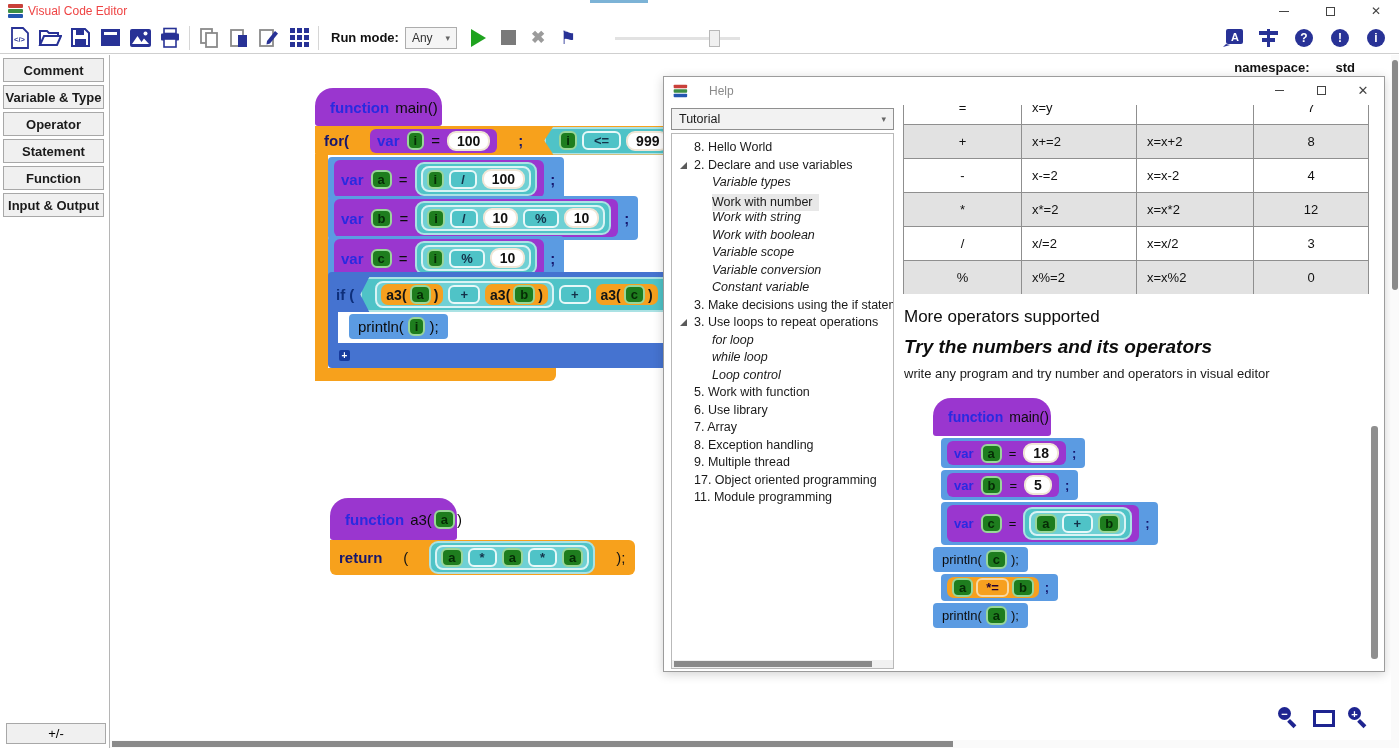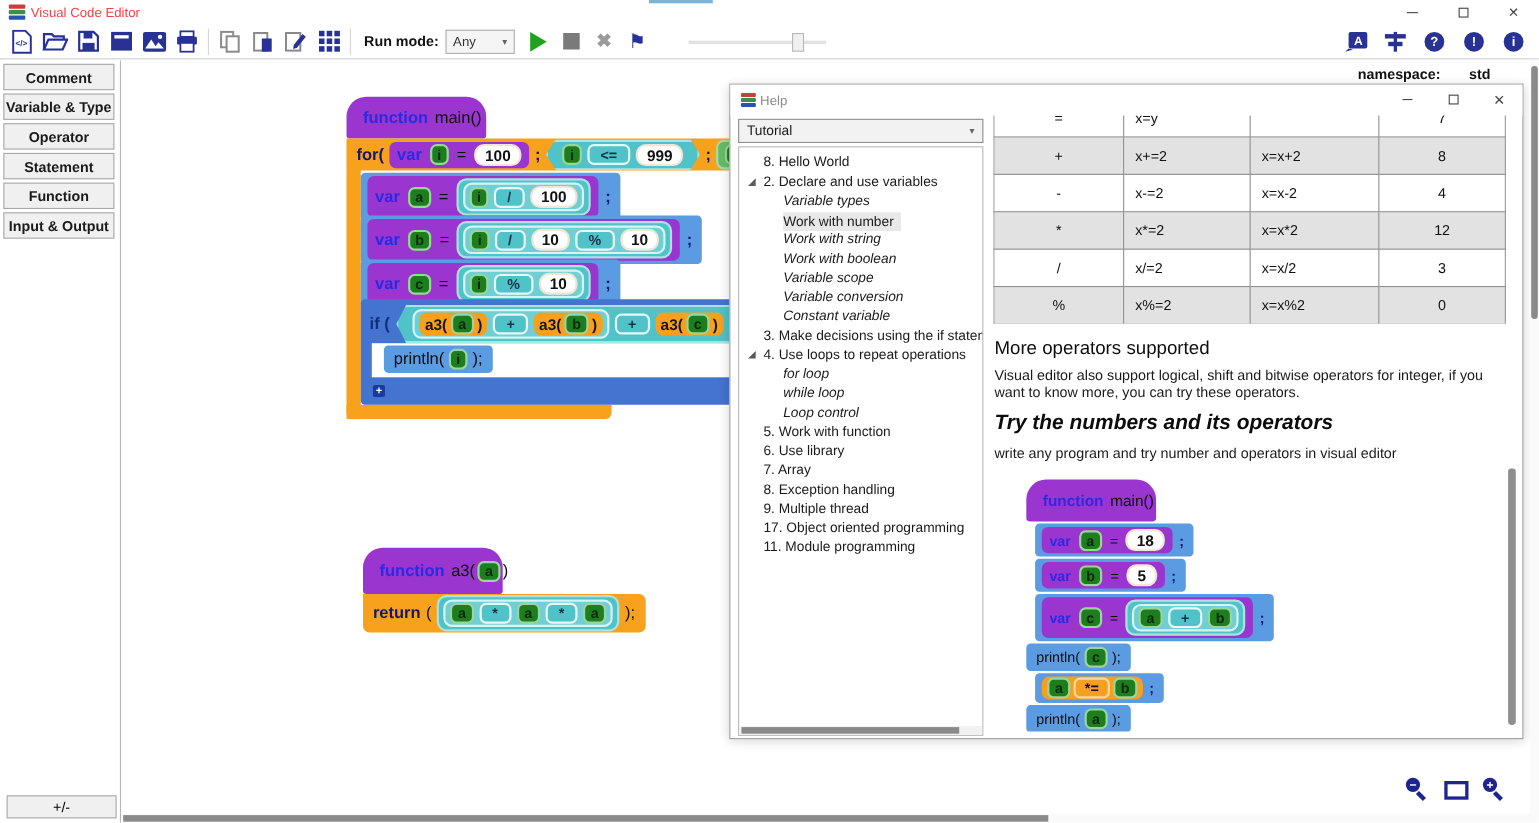--- a/index.html
+++ b/index.html
@@ -22,21 +22,21 @@
   .winbtn .mini { width:10px; height:1px; background:#444; }
   .winbtn .maxi { width:9px; height:9px; border:1px solid #444; }
 
   
   .toolbar { position:absolute; left:0; top:22px; width:100%; height:32px; background:#fff;
     border-bottom:1px solid #cfcfcf; display:flex; align-items:center; padding-left:5px; }
   .tbtn { width:30px; height:28px; display:flex; align-items:center; justify-content:center; }
   .tsep { width:1px; height:24px; background:#d6d6d6; margin:0 4px; }
   .runlabel { font-size:13px; font-weight:bold; color:#111; margin:0 6px 0 8px; }
   .dropdown { height:22px; background:#f5f5f5; border:1px solid #adadad; display:flex;
-    align-items:center; padding:0 6px; font-size:12px; color:#333; gap:24px; }
+    align-items:center; padding:0 6px; font-size:12px; color:#333; gap:13px; }
   .dd-chev { font-size:9px; color:#666; }
   .playtri { width:0; height:0; border-left:15px solid #1fa31f; border-top:9px solid transparent;
     border-bottom:9px solid transparent; }
   .stopsq { width:15px; height:15px; background:#7a7a7a; }
   .cancelx { color:#9b9b9b; font-size:17px; font-weight:bold; }
   .flagg { color:#283296; font-size:18px; }
   .slider { position:relative; width:125px; height:20px; margin-left:32px; }
   .slider .track { position:absolute; left:0; top:9px; width:125px; height:3px; background:#e2e2e2; }
   .slider .thumb { position:absolute; left:94px; top:2px; width:11px; height:17px;
     background:#f0f0f0; border:1px solid #b8b8b8; }
@@ -64,21 +64,21 @@
   .canvas { position:absolute; left:111px; top:55px; width:1280px; height:685px; background:#fff; overflow:hidden; }
   .namespace { position:absolute; right:36px; top:5px; font-size:13px; font-weight:bold; color:#111; }
   .namespace b { margin-left:26px; }
 
   
   .abs { position:absolute; }
   .fn-header { background:#9a36cf; border-radius:18px 18px 3px 3px; display:flex; align-items:center;
     padding-left:15px; gap:6px; font-size:15px; color:#0c0c0c; }
   .kwb { color:#2a2ae0; font-weight:bold; }
   .kwn { color:#15166d; font-weight:bold; }
-  .orange-row { background:#f7a11c; display:inline-flex; align-items:center; gap:5px;
+  .orange-row { background:#f7a11c; display:inline-flex; align-items:center; gap:21px;
     padding:0 10px 0 9px; border-radius:0 8px 8px 2px; font-size:15px; }
   .spine { background:#f7a11c; }
   .obottom { background:#f7a11c; border-radius:0 0 6px 6px; }
   .wrap-blue { background:#5b9be2; border-radius:4px; padding:3px 9px 3px 6px; display:inline-flex;
     align-items:center; gap:6px; font-size:15px; }
   .purple { background:#9a36cf; border-radius:6px; padding:2px 7px; display:inline-flex;
     align-items:center; gap:7px; color:#0c0c0c; }
   .chip-green { background:#1e7d1e; border:2px solid #99d699; border-radius:6px; padding:0 5px;
     font-weight:bold; color:#062b06; font-size:13px; }
   .field { background:#fff; border:2px solid #efe6d6; border-radius:9px; padding:0 8px;
@@ -107,21 +107,21 @@
   .addbtn { position:absolute; left:11px; top:7px; width:11px; height:11px; background:#173b9e;
     color:#fff; font-size:10px; font-weight:bold; display:flex; align-items:center;
     justify-content:center; border-radius:2px; }
   .println { background:#5b9be2; border-radius:4px; padding:3px 9px; display:inline-flex; gap:4px;
     align-items:center; font-size:15px; color:#0c0c0c; }
 
   
   .help { position:absolute; left:552px; top:21px; width:722px; height:596px; background:#fff;
     border:1px solid #9c9c9c; box-shadow:0 2px 10px rgba(0,0,0,.18); }
   .help-titlebar { position:relative; height:28px; background:#fff; }
-  .help-title { position:absolute; left:27px; top:7px; font-size:12px; color:#8a8a8a; }
+  .help-title { position:absolute; left:45px; top:7px; font-size:12px; color:#8a8a8a; }
   .help-logo { position:absolute; left:9px; top:7px; width:13px; height:13px; }
   .help-controls { position:absolute; right:0; top:0; display:flex; }
   .hbtn { width:42px; height:26px; display:flex; align-items:center; justify-content:center;
     color:#444; font-size:13px; }
   .help-dd { position:absolute; left:7px; top:31px; width:223px; height:22px; background:#f2f2f2;
     border:1px solid #8f8f8f; display:flex; align-items:center; padding:0 7px; font-size:12.5px;
     color:#1a1a1a; }
   .help-dd .dd-chev { margin-left:auto; }
   .tree { position:absolute; left:7px; top:56px; width:223px; height:536px; border:1px solid #b9b9b9;
     background:#fff; overflow:hidden; }
@@ -495,21 +495,21 @@
           <div class="tree-item lvl1">8. Hello World</div>
           <div class="tree-item lvl1"><span class="expander"></span><span>2. Declare and use variables</span></div>
           <div class="tree-item lvl2">Variable types</div>
           <div class="sel-wrap" style="padding-left:40px;"><span class="tree-item selected">Work with number</span></div>
           <div class="tree-item lvl2">Work with string</div>
           <div class="tree-item lvl2">Work with boolean</div>
           <div class="tree-item lvl2">Variable scope</div>
           <div class="tree-item lvl2">Variable conversion</div>
           <div class="tree-item lvl2">Constant variable</div>
           <div class="tree-item lvl1">3. Make decisions using the if stateme</div>
-          <div class="tree-item lvl1"><span class="expander"></span><span>4. Use loops to repeat operations</span></div>
+          <div class="tree-item lvl1"><span class="expander"></span><span>3. Use loops to repeat operations</span></div>
           <div class="tree-item lvl2">for loop</div>
           <div class="tree-item lvl2">while loop</div>
           <div class="tree-item lvl2">Loop control</div>
           <div class="tree-item lvl1">5. Work with function</div>
           <div class="tree-item lvl1">6. Use library</div>
           <div class="tree-item lvl1">7. Array</div>
           <div class="tree-item lvl1">8. Exception handling</div>
           <div class="tree-item lvl1">9. Multiple thread</div>
           <div class="tree-item lvl1">17. Object oriented programming</div>
           <div class="tree-item lvl1">11. Module programming</div>
@@ -557,21 +557,20 @@
               <td class="c">%</td>
               <td>x%=2</td>
               <td>x=x%2</td>
               <td class="c">0</td>
             </tr>
           </tbody>
             </table>
         </div>
 
         <div class="h1">More operators supported</div>
-        <div class="para">Visual editor also support logical, shift and bitwise operators for integer, if you want to know more, you can try these operators.</div>
         <div class="h2">Try the numbers and its operators</div>
         <div class="para">write any program and try number and operators in visual editor</div>
 
         <div class="ex">
           <div class="fn-header" style="margin-left:30px;width:118px;height:38px;">
             <span class="kwb">function</span>
             <span>main()</span>
           </div>
           <div class="ex-row" style="margin-left:38px;">
             <span class="wrap-blue" style="font-size:13px;">

